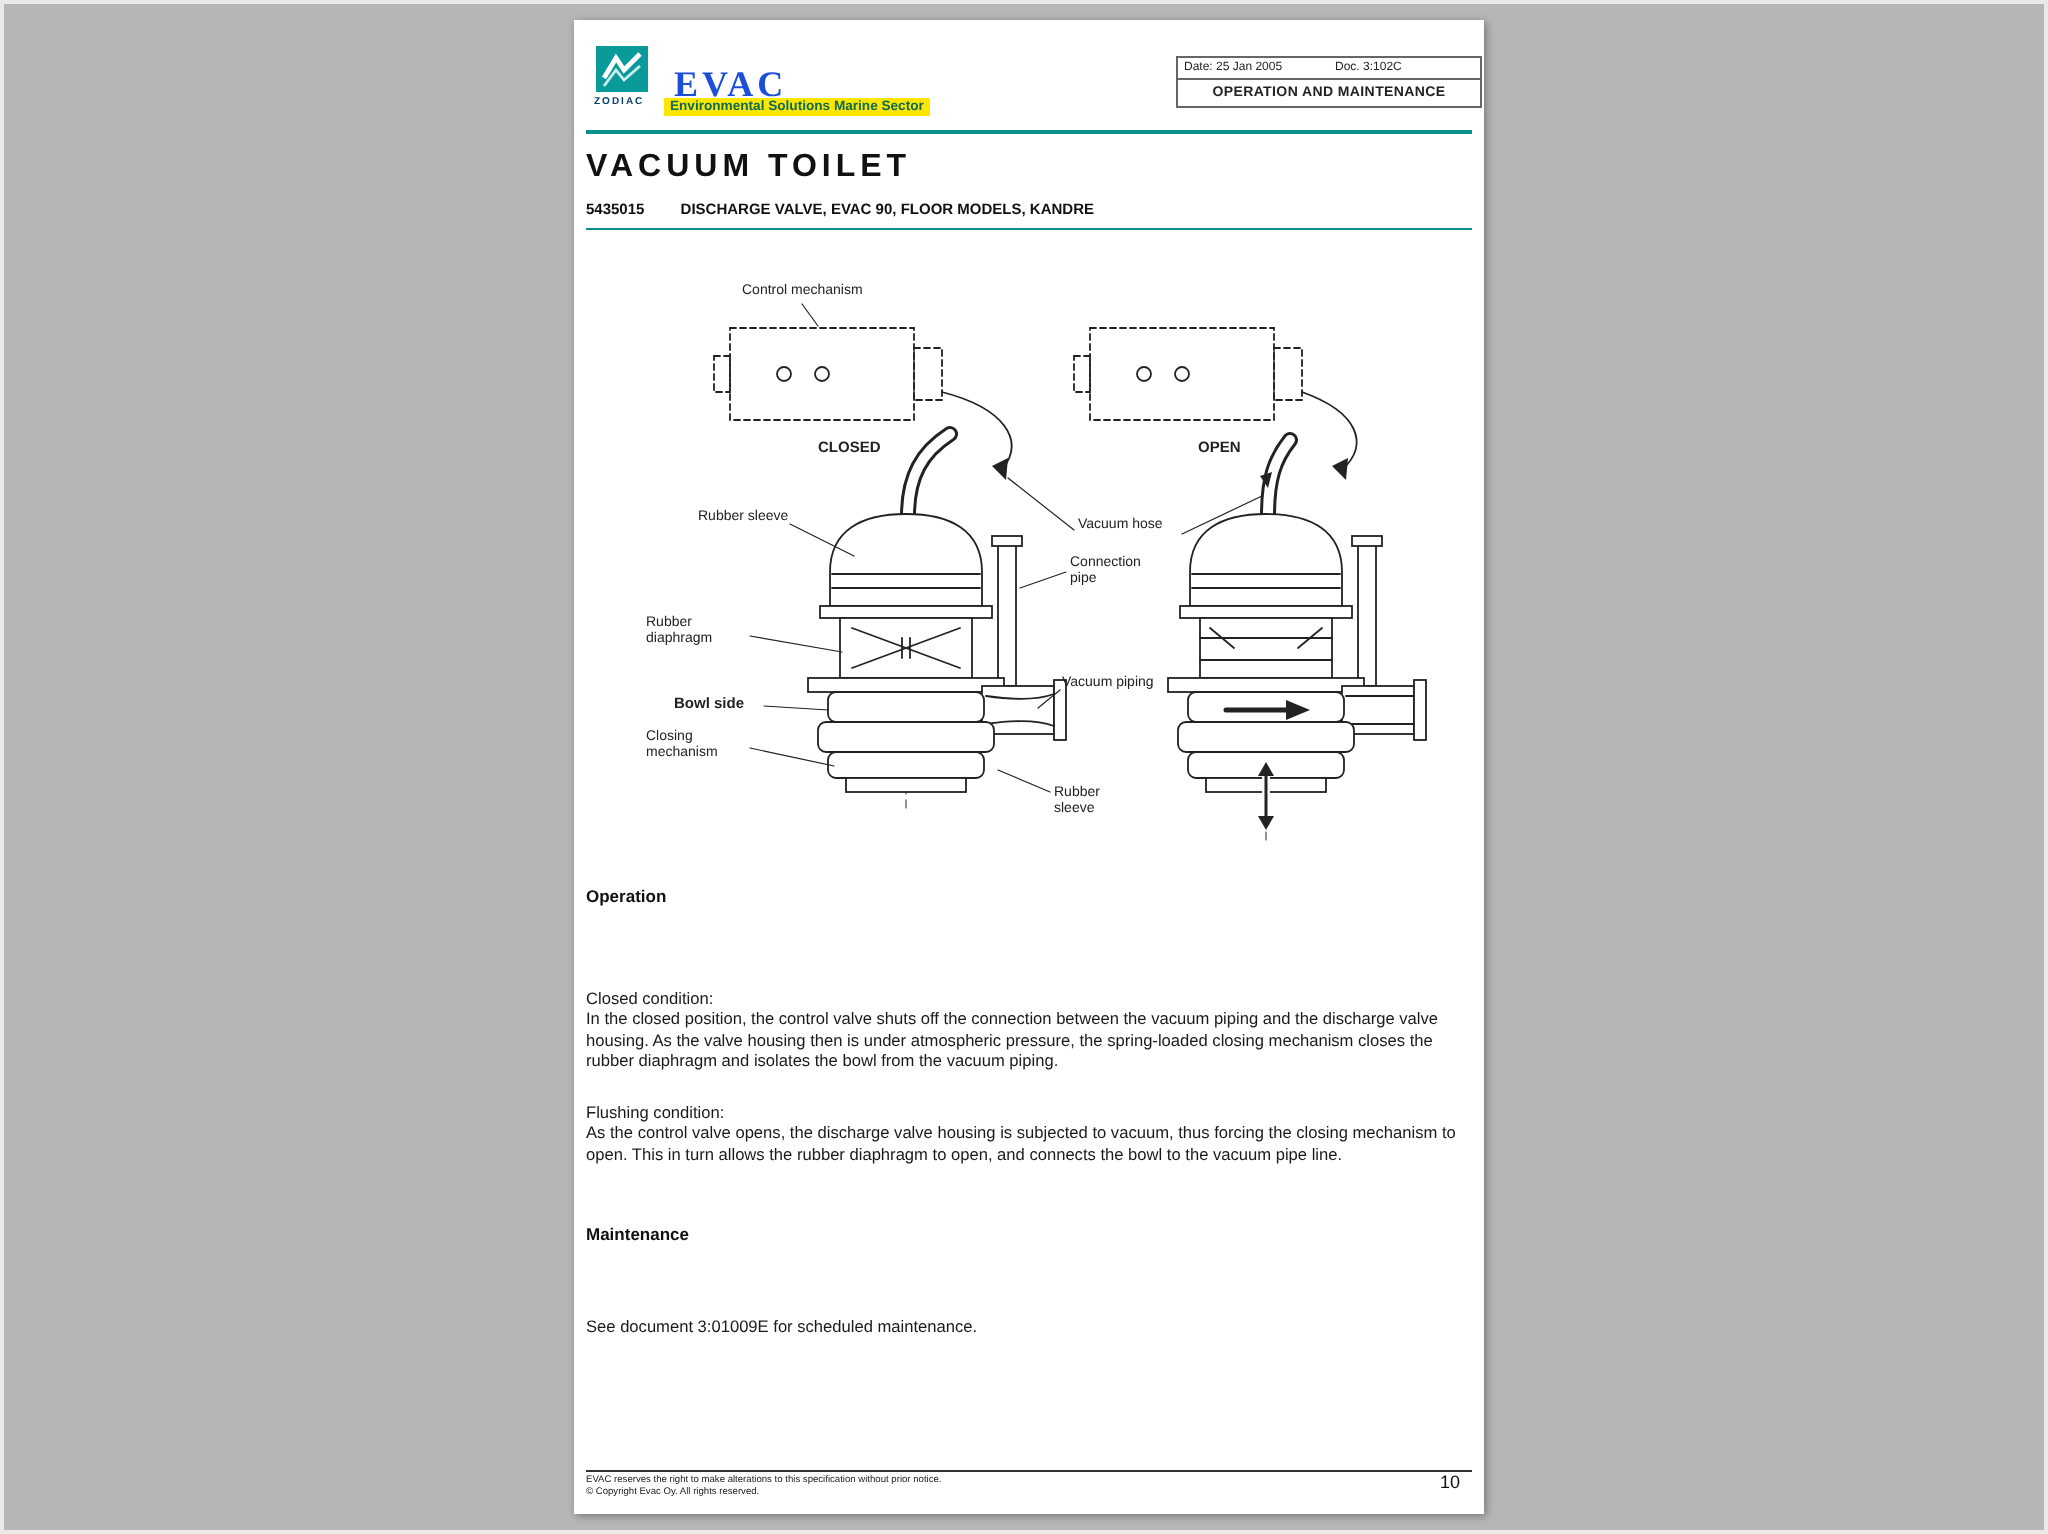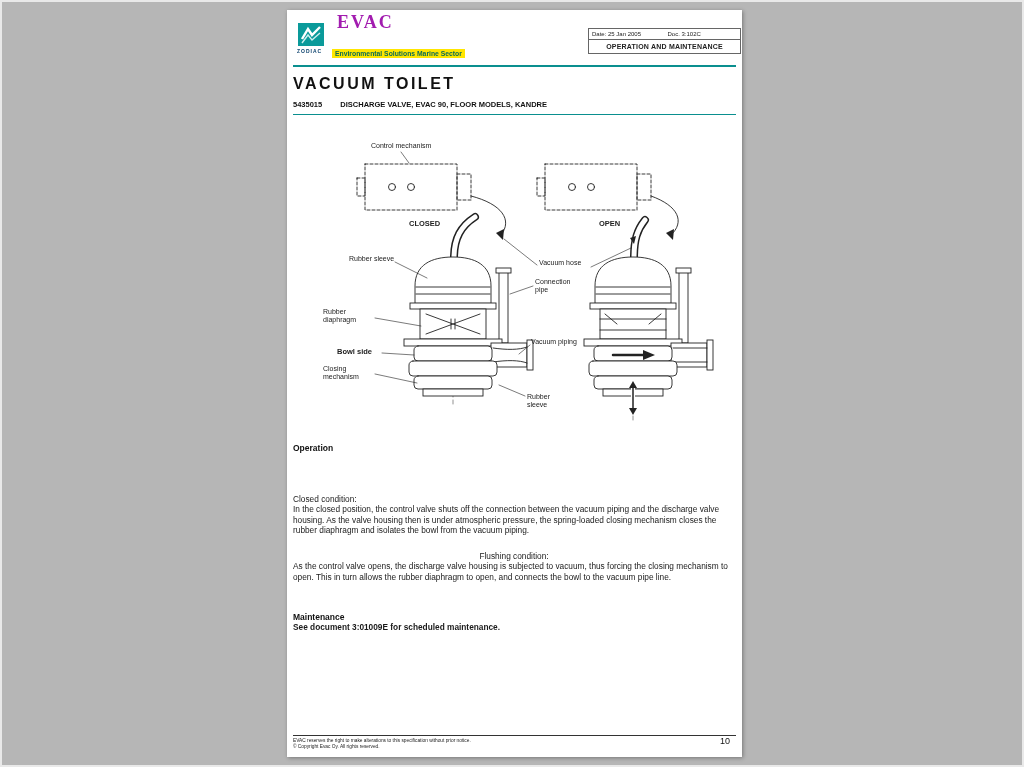--- a/index.html
+++ b/index.html
@@ -7,22 +7,22 @@
        font-family:"Liberation Sans",sans-serif;}
   .stage{position:relative;width:1024px;height:767px;box-sizing:border-box;
          border:2px solid #e9e9e9;}
   .page{position:absolute;left:285px;top:8px;width:455px;height:747px;background:#ffffff;
         box-shadow:1px 1px 4px rgba(0,0,0,.35);}
 
   
   .logo-box{position:absolute;left:11px;top:13px;width:26px;height:23px;background:#0a9a9a;}
   .logo-zodiac{position:absolute;left:10px;top:38px;font-size:5px;font-weight:bold;
                color:#083f6b;letter-spacing:1px;}
-  .logo-evac{position:absolute;left:50px;top:2px;font-family:"Liberation Serif",serif;
-             font-size:18px;font-weight:bold;color:#a21caf;letter-spacing:2px;}
+  .logo-evac{position:absolute;left:50px;top:22px;font-family:"Liberation Serif",serif;
+             font-size:18px;font-weight:bold;color:#1d4ed8;letter-spacing:2px;}
   .logo-tagline{position:absolute;left:45px;top:39px;background:#ffe600;color:#0b6b55;
                 font-size:6.8px;font-weight:bold;padding:1px 3px;white-space:nowrap;}
   .meta-table{position:absolute;right:1px;top:18px;width:153px;border:1px solid #666;
               font-size:6px;color:#222;background:#fff;box-sizing:border-box;}
   .meta-row{display:flex;border-bottom:1px solid #666;}
   .meta-cell{flex:1;padding:2px 3px;white-space:nowrap;}
   .meta-section{padding:3px 2px;text-align:center;font-weight:bold;font-size:7px;letter-spacing:.2px;}
 
   .rule-main{position:absolute;left:6px;right:6px;top:55px;height:2px;background:#0a8f8f;}
   .doc-title{position:absolute;left:6px;top:65px;font-size:16px;font-weight:bold;
@@ -36,24 +36,24 @@
   .diagram svg{position:absolute;left:0;top:0;}
   .dl{position:absolute;font-size:7px;color:#222;line-height:1.15;}
   .dl.bold{font-weight:bold;font-size:7.5px;}
 
   
   .sec-heading{position:absolute;left:6px;font-size:8.5px;font-weight:bold;color:#111;}
   .body-text{position:absolute;left:6px;width:442px;font-size:8.3px;color:#1a1a1a;line-height:1.28;}
   #op-heading{top:433px;}
   #closed-label{top:484px;}
   #closed-text{top:494px;}
-  #flushing-label{top:541px;text-align:center;}
+  #flushing-label{top:541px;}
   #flushing-text{top:551px;}
   #maint-heading{top:602px;}
-  #maint-text{top:612px;font-weight:bold;}
+  #maint-text{top:648px;}
 
   
   .footer-line{position:absolute;left:6px;right:6px;top:725px;height:1px;background:#333;}
   .footer-small{position:absolute;left:6px;font-size:4.8px;color:#222;line-height:1.1;}
   #f1{top:728px;}
   #f2{top:734px;}
   .page-number{position:absolute;right:12px;top:726px;font-size:9px;font-weight:normal;color:#111;}
 </style>
 </head>
 <body>

